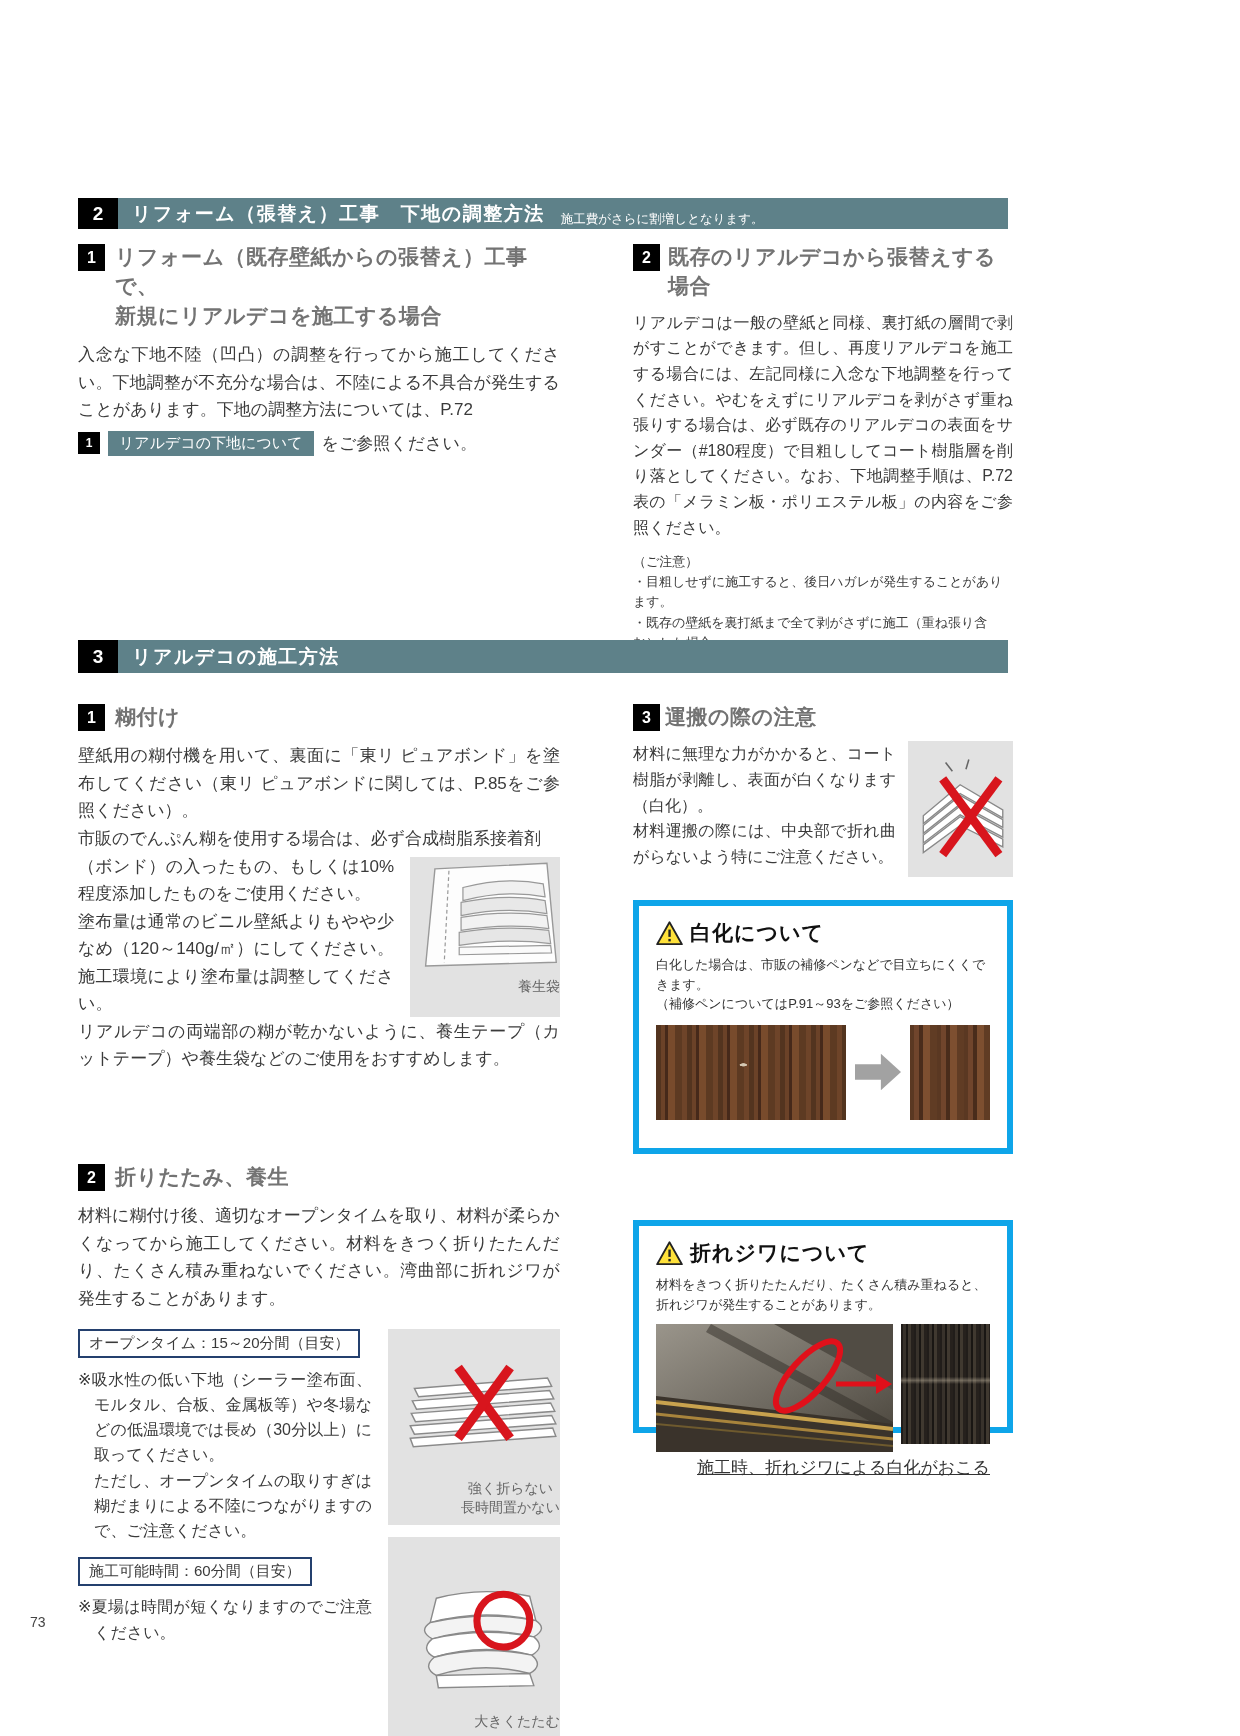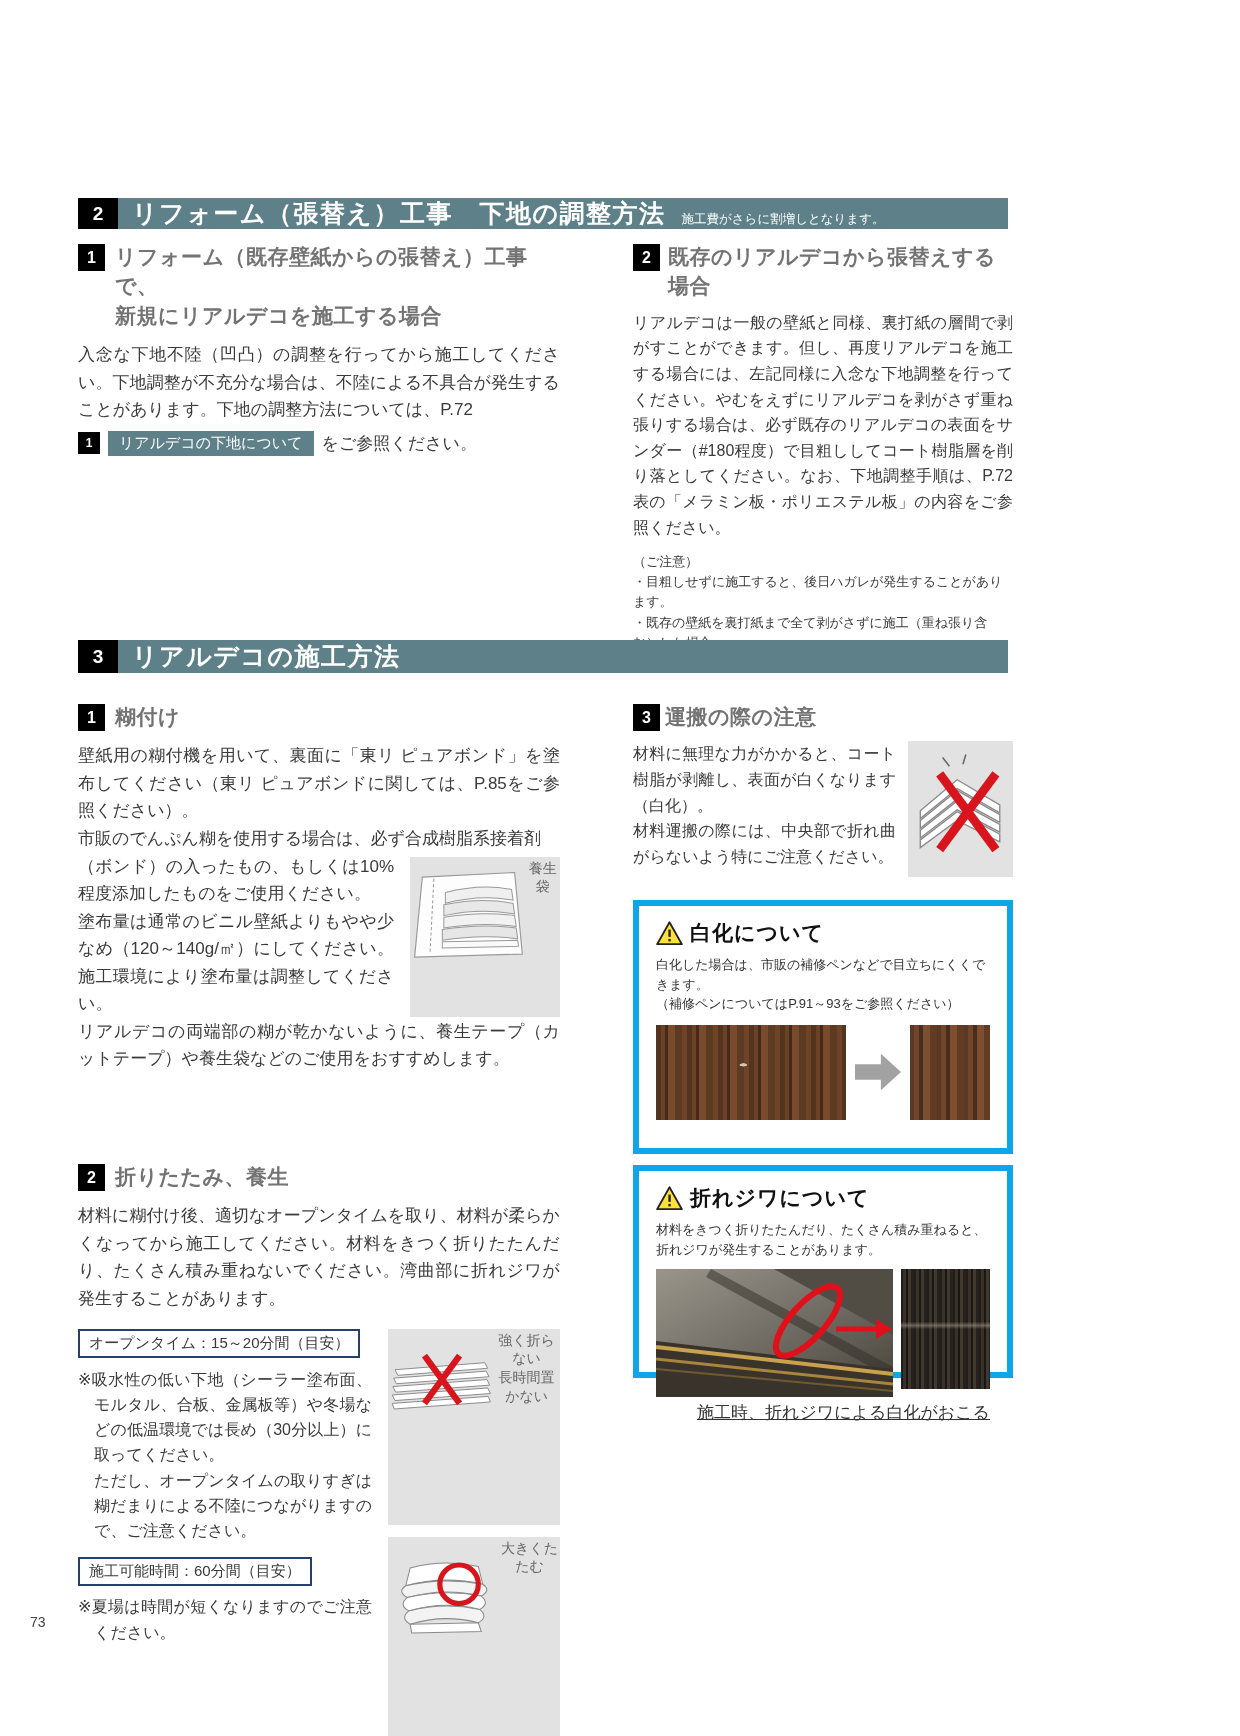--- a/index.html
+++ b/index.html
@@ -3,21 +3,21 @@
 <meta charset="utf-8">
 <style>
   * { margin:0; padding:0; box-sizing:border-box; }
   html,body { background:#ffffff; }
   body { font-family:"Liberation Sans","DejaVu Sans",sans-serif; color:#3a3a3a; }
   .page { position:relative; width:1240px; height:1736px; background:#fff; overflow:hidden; }
 
   
   .secbar { position:absolute; left:78px; width:930px; height:31px; background:#5e8189; display:flex; align-items:stretch; }
   .secbar .numbox-lg { width:40px; background:#000; color:#fff; font-size:19px; font-weight:bold; display:flex; align-items:center; justify-content:center; }
-  .secbar .bar-title { color:#fff; font-size:25px; font-weight:bold; letter-spacing:1.5px; display:flex; align-items:center; margin-left:14px; }
+  .secbar .bar-title { color:#fff; font-size:19px; font-weight:bold; letter-spacing:1.5px; display:flex; align-items:center; margin-left:14px; }
   .secbar .bar-note { color:#fff; font-size:12.5px; display:flex; align-items:center; margin-left:16px; padding-top:12px; }
 
   
   .subhead { display:flex; align-items:flex-start; gap:10px; }
   .numbox { flex:0 0 auto; width:27px; height:27px; background:#000; color:#fff; font-size:16px; font-weight:bold; display:flex; align-items:center; justify-content:center; margin-top:2px; }
   .teal-title { color:#737373; font-size:21px; font-weight:bold; line-height:1.4; letter-spacing:0.5px; }
 
   .body-l { font-size:17px; line-height:1.62; text-align:justify; color:#3a3a3a; }
   .body-r { font-size:16px; line-height:1.6; text-align:justify; color:#3a3a3a; }
   .smallnote { font-size:13px; line-height:1.55; color:#3a3a3a; }
@@ -26,21 +26,21 @@
   .refline { display:flex; align-items:center; gap:8px; margin-top:7px; }
   .numbox-sm { width:22px; height:22px; background:#000; color:#fff; font-size:12px; font-weight:bold; display:flex; align-items:center; justify-content:center; }
   .refbadge { background:#5e8189; color:#fff; font-size:15px; padding:3px 11px; }
   .refsuffix { font-size:17px; }
 
   
   .timebox { display:inline-block; border:2px solid #24406e; padding:3px 9px; font-size:15px; color:#3a3a3a; background:#fff; }
   .hang { padding-left:1em; text-indent:-1em; font-size:16px; line-height:1.58; white-space:pre-line; text-align:justify; }
 
   
-  .graybox { background:#e2e2e2; display:flex; align-items:flex-start; justify-content:flex-start; }
+  .graybox { background:#e2e2e2; display:flex; flex-direction:column; align-items:flex-end; justify-content:flex-start; }
   .graybox .caption { font-size:14px; color:#666; text-align:center; line-height:1.35; white-space:pre-line; margin-top:2px; padding-bottom:8px; }
 
   
   .bbox { position:absolute; left:633px; width:380px; border:6px solid #0ea5e9; background:#fff; padding:13px 17px 12px 17px; }
   .warnhead { display:flex; align-items:center; gap:7px; }
   .warnhead .wtitle { font-size:21px; font-weight:bold; color:#111; letter-spacing:1px; }
   .bbox .bline { font-size:13px; line-height:1.5; color:#333; }
 
   .wood { background:
       radial-gradient(ellipse 7px 3px at 46% 42%, rgba(225,215,195,0.9) 0 45%, rgba(225,215,195,0) 60%),
@@ -212,21 +212,21 @@
     <div class="bline">（補修ペンについてはP.91～93をご参照ください）</div>
     <div style="display:flex; align-items:center; gap:9px; margin-top:11px;">
       <div class="wood" style="width:190px; height:95px;"></div>
       <svg width="46" height="40" viewBox="0 0 48 40">
         <polygon points="0,12 27,12 27,1 48,20 27,39 27,28 0,28" fill="#a2a2a2"></polygon>
       </svg>
       <div class="wood2" style="flex:1; height:95px;"></div>
     </div>
   </div>
 
-  <div class="bbox" style="top:1165px; height:213px;">
+  <div class="bbox" style="top:1220px; height:213px;">
     <div class="warnhead">
       <svg width="27" height="25" viewBox="0 0 24 22">
         <path d="M12 1 L23 20.5 H1 Z" fill="#ffe13a" stroke="#222" stroke-width="1.6" stroke-linejoin="round"></path>
         <rect x="11" y="7.5" width="2.1" height="6.5" fill="#222"></rect>
         <rect x="11" y="15.8" width="2.1" height="2.2" fill="#222"></rect>
       </svg>
       <div class="wtitle">折れジワについて</div>
     </div>
     <div class="bline" style="margin-top:8px;">材料をきつく折りたたんだり、たくさん積み重ねると、</div>
     <div class="bline">折れジワが発生することがあります。</div>

